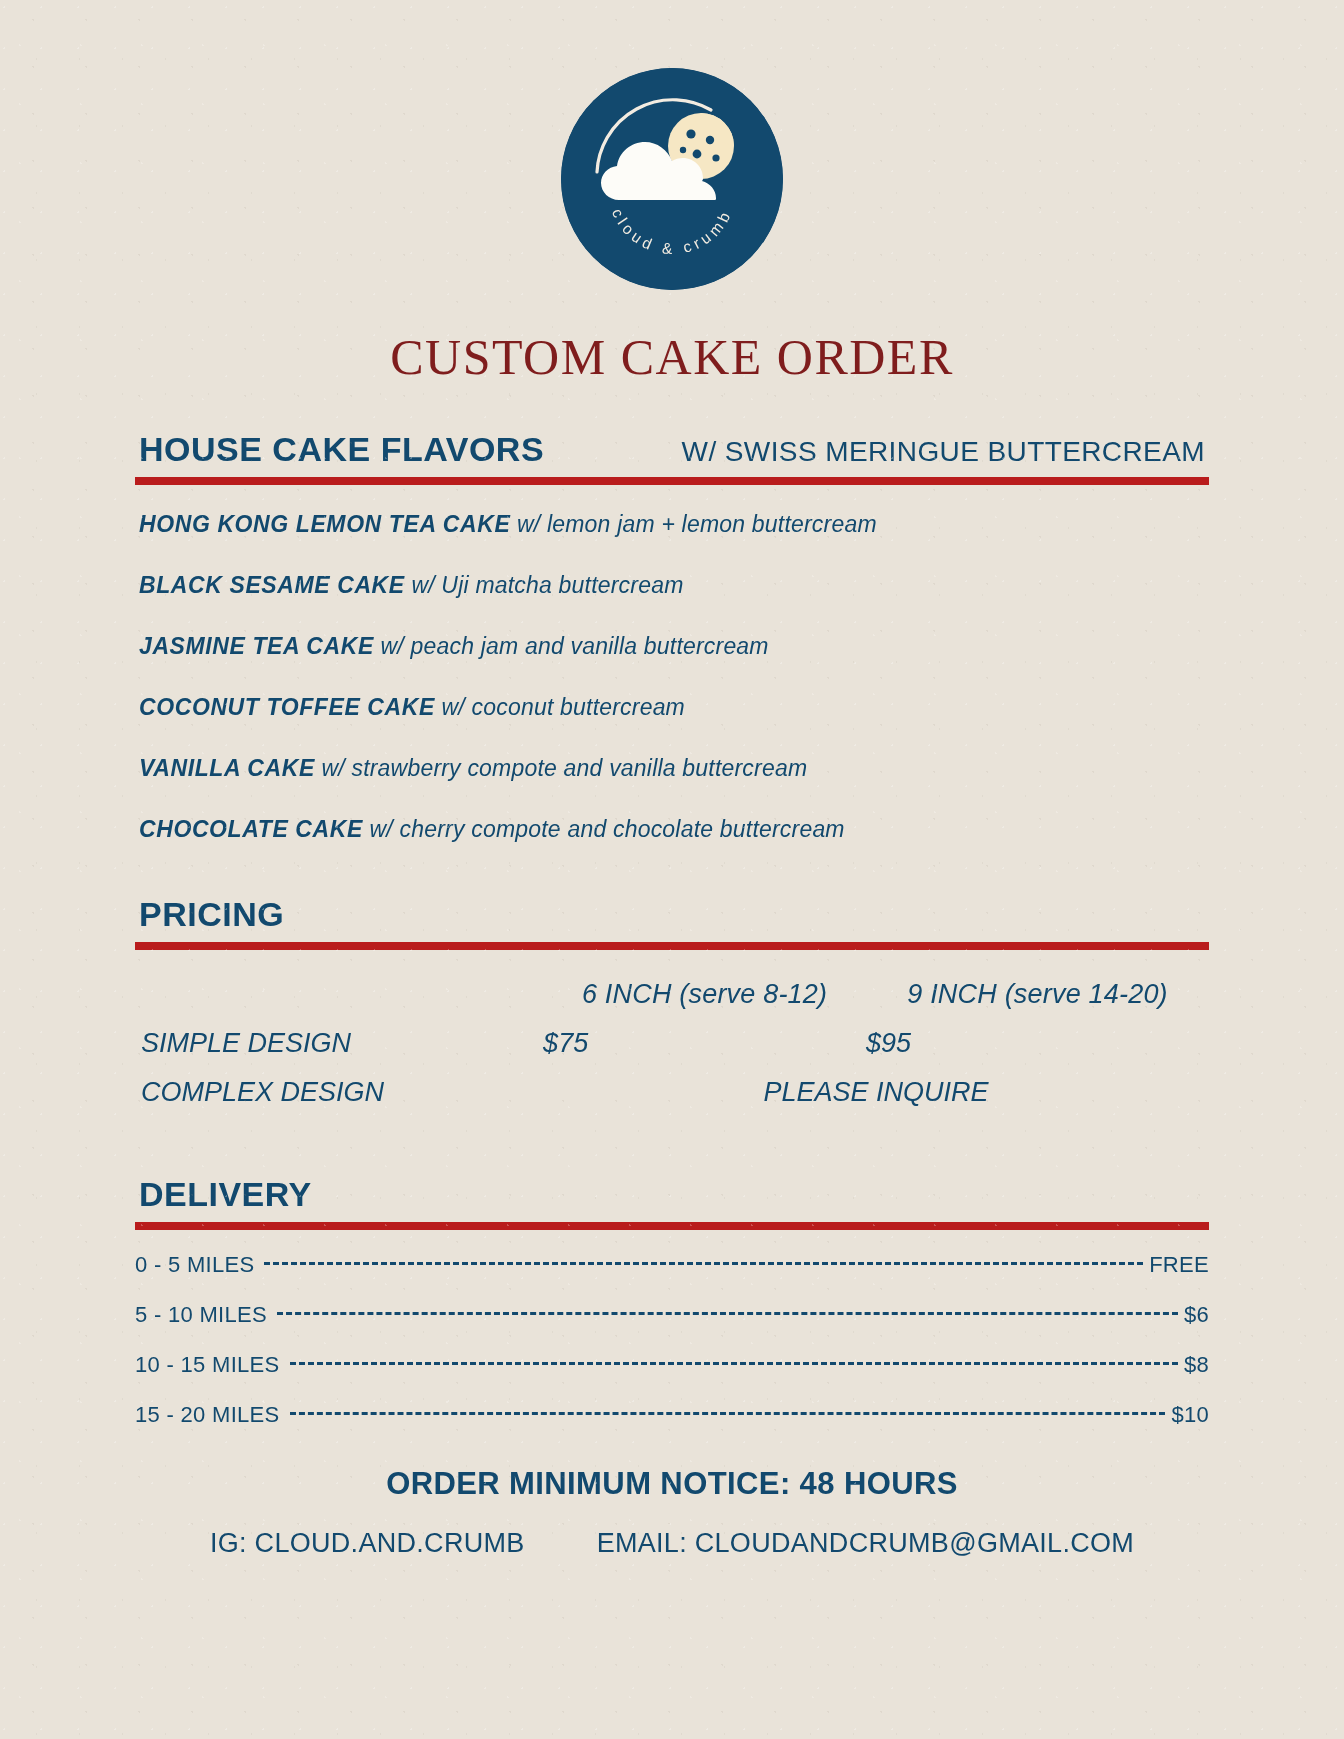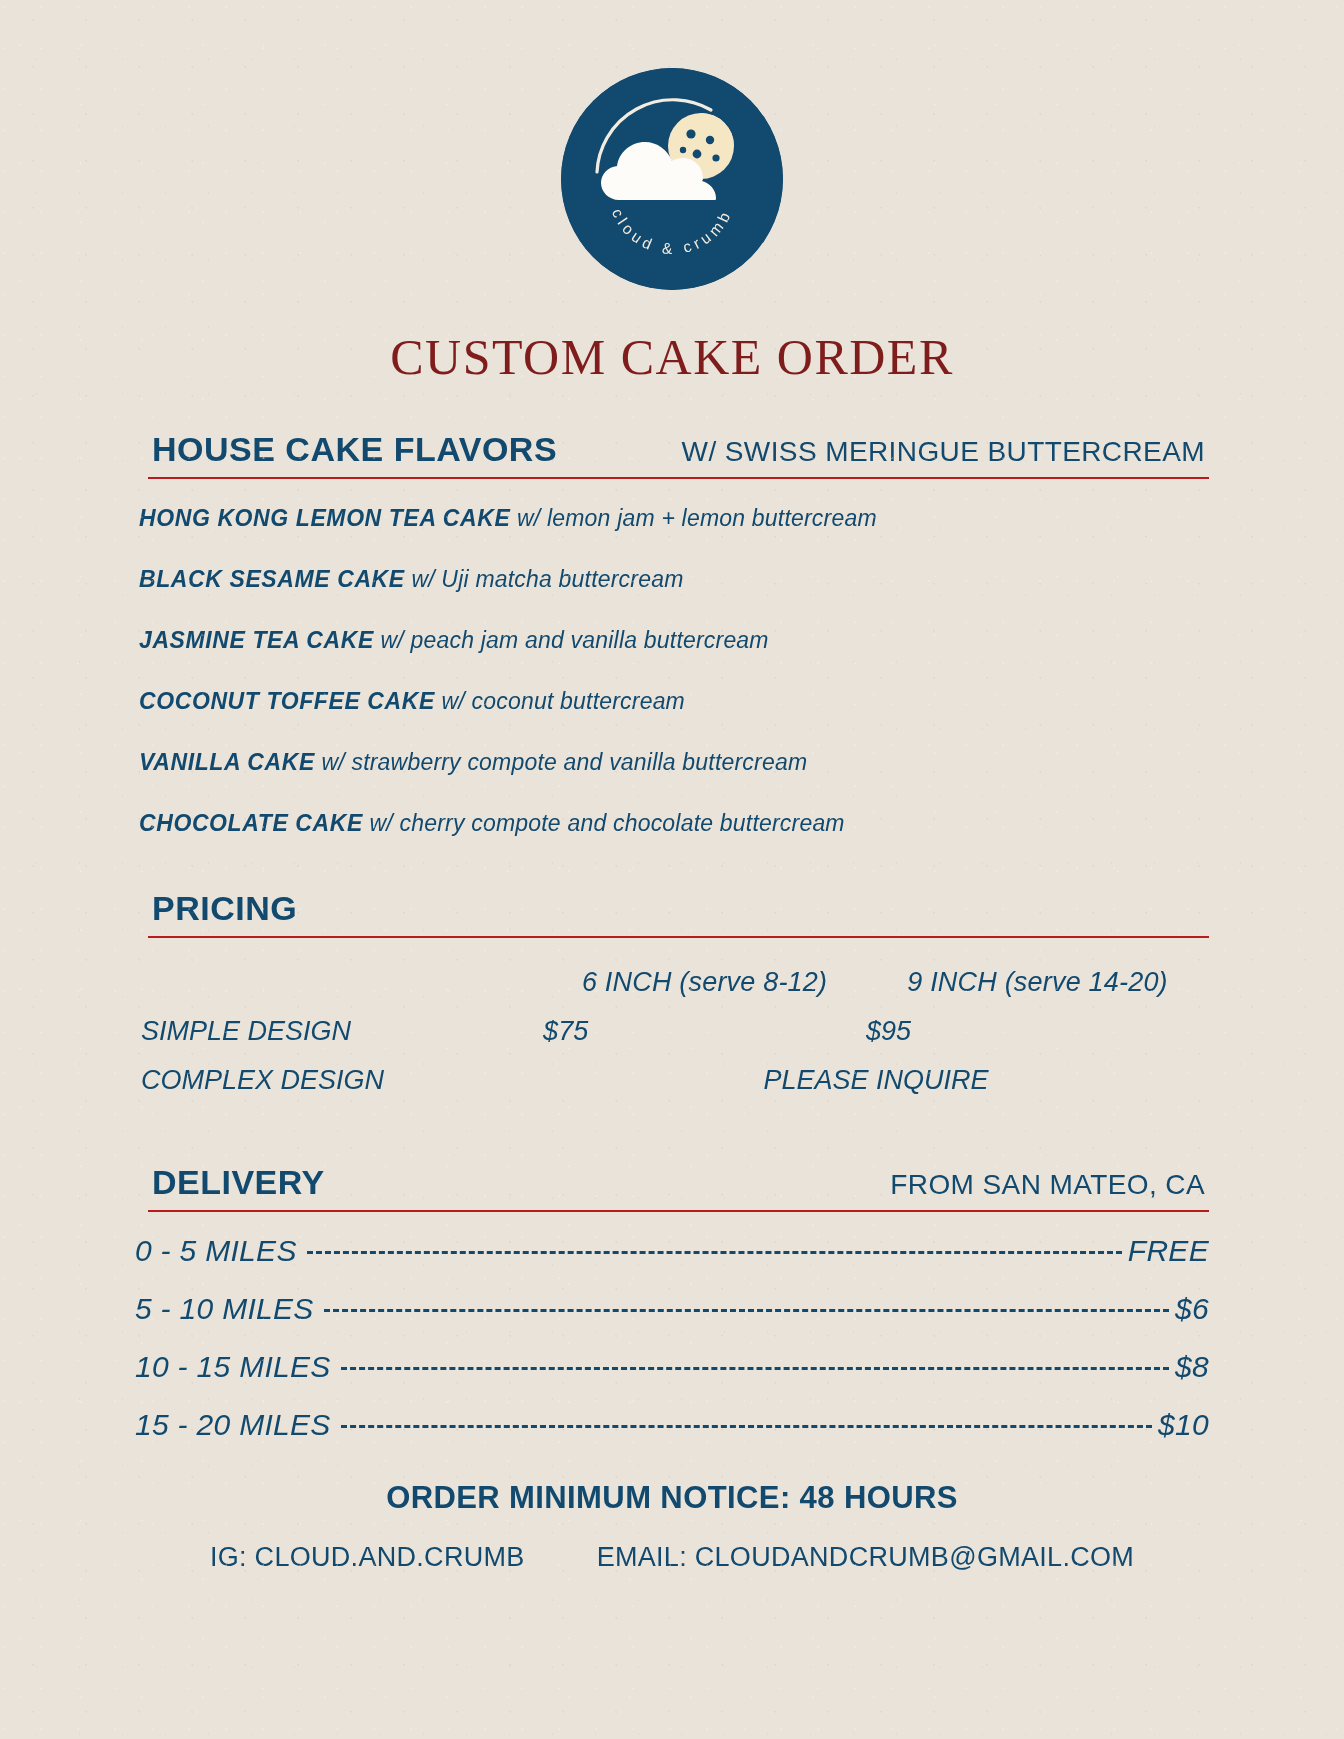--- a/index.html
+++ b/index.html
@@ -63,22 +63,21 @@
 
   
   .section {
     margin-top: 44px;
   }
   .section-head {
     display: flex;
     align-items: baseline;
     justify-content: space-between;
     padding: 0 4px 8px 4px;
-    border-bottom: 2px solid #b91c1c;
-    margin-left: 13px;
+    border-bottom: 8px solid #b91c1c;
   }
   .section-title {
     font-size: 34px;
     font-weight: bold;
     letter-spacing: .5px;
   }
   .section-note {
     font-size: 28px;
     letter-spacing: .4px;
   }
@@ -130,22 +129,21 @@
     text-align: center;
     padding-left: 0;
   }
 
   
   .delivery-section { margin-top: 58px; }
   .delivery-list { margin-top: 22px; }
   .delivery-row {
     display: flex;
     align-items: baseline;
-    font-size: 30px;
-    font-style: italic;
+    font-size: 22px;
     letter-spacing: .3px;
     margin-bottom: 24px;
   }
   .delivery-row .range { white-space: nowrap; }
   .delivery-row .dots {
     flex: 1;
     margin: 0 6px 0 10px;
     position: relative;
     top: -7px;
     border-bottom: 3px dashed #12496e;
@@ -263,21 +261,20 @@
           <td class="lbl">COMPLEX DESIGN</td>
           <td class="inquire" colspan="2">PLEASE INQUIRE</td>
         </tr>
       </tbody>
     </table>
   </div>
 
   <div class="delivery-section">
     <div class="section-head">
       <span class="section-title">DELIVERY</span>
-      <span class="section-note">FROM SAN MATEO, CA</span>
     </div>
     <div class="delivery-list">
       <div class="delivery-row">
         <span class="range">0 - 5 MILES</span>
         <span class="dots"></span>
         <span class="fee">FREE</span>
       </div>
       <div class="delivery-row">
         <span class="range">5 - 10 MILES</span>
         <span class="dots"></span>

